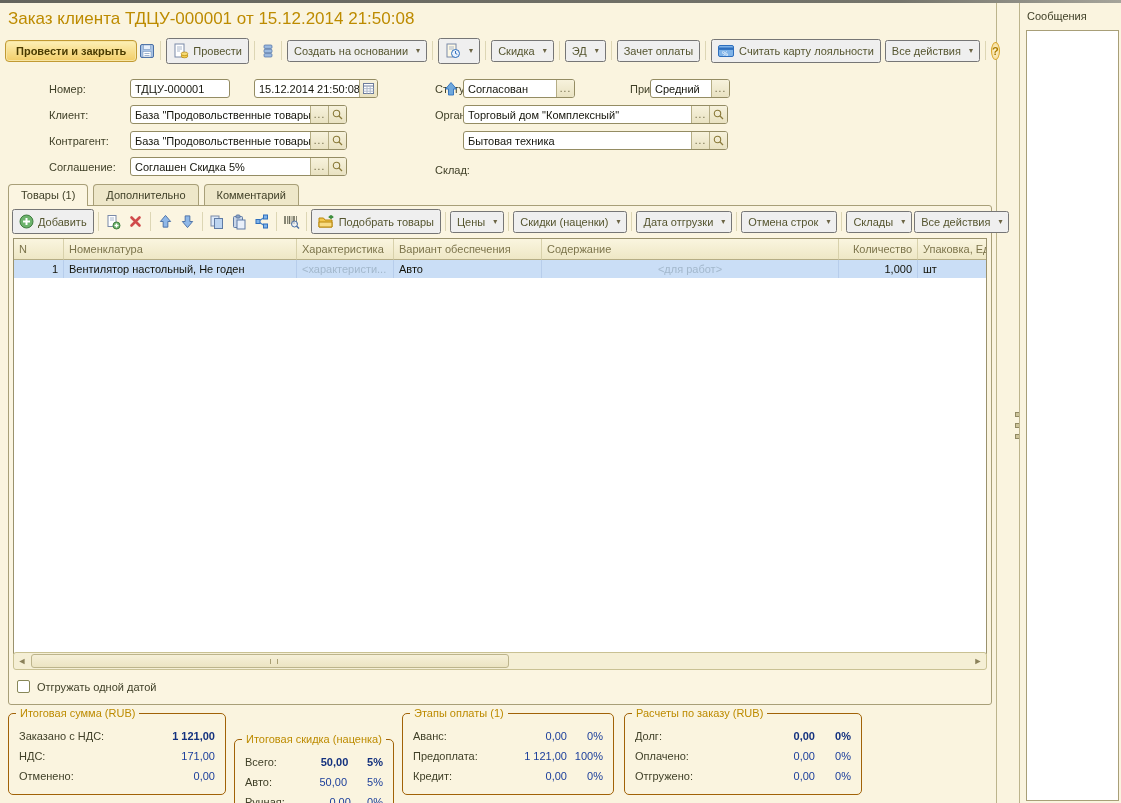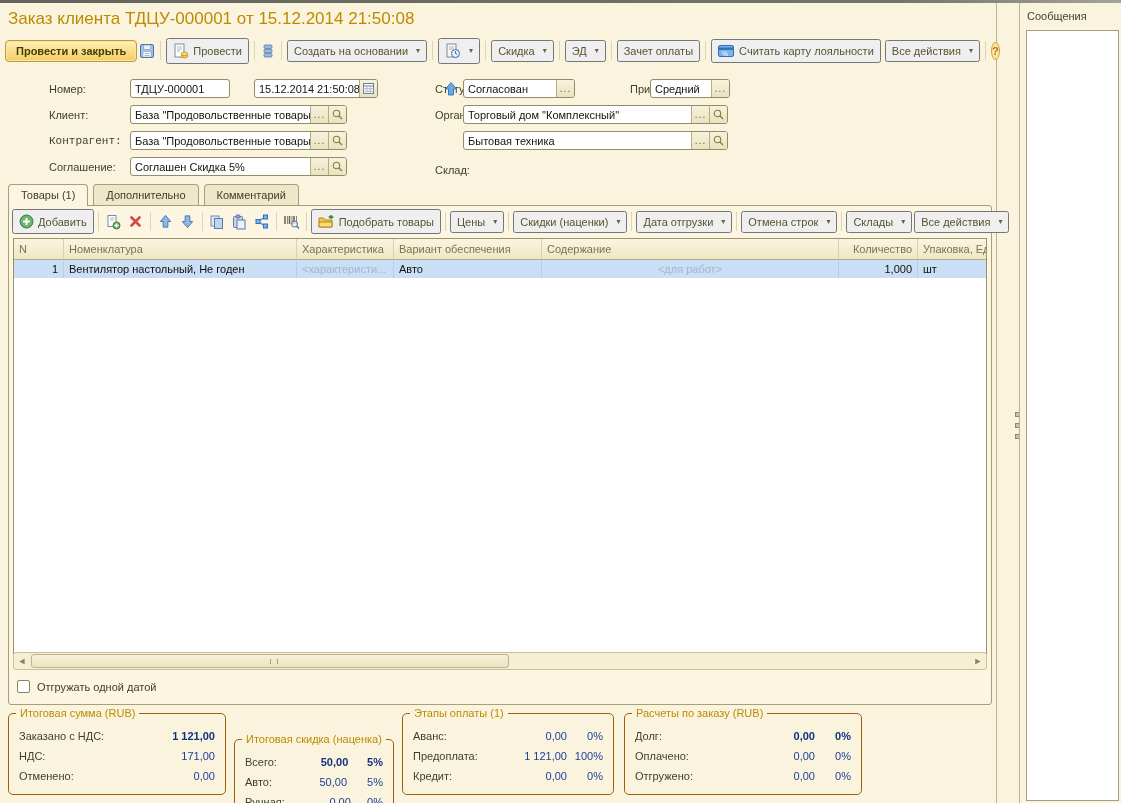--- a/index.html
+++ b/index.html
@@ -212,21 +212,21 @@
     <span class="tx">Торговый дом "Комплексный"</span>
     <span class="ib">...</span>
     <span class="ib">
         <svg width="11" height="11" viewBox="0 0 11 11">
           <circle cx="4.5" cy="4.5" r="3.2" fill="none" stroke="#8a7a3a" stroke-width="1.1"></circle>
           <line x1="7" y1="7" x2="10" y2="10" stroke="#8a7a3a" stroke-width="1.3"></line>
         </svg>
       </span>
   </span>
 
-  <span class="lbl" style="left:8px; top:132px;font-family:Liberation Mono, monospace;">Контрагент:</span>
+  <span class="lbl" style="left:8px; top:132px;">Контрагент:</span>
   <span class="inp" style="left:130px; top:128px; width:217px;">
     <span class="tx">База "Продовольственные товары"</span>
     <span class="ib">...</span>
     <span class="ib">
         <svg width="11" height="11" viewBox="0 0 11 11">
           <circle cx="4.5" cy="4.5" r="3.2" fill="none" stroke="#8a7a3a" stroke-width="1.1"></circle>
           <line x1="7" y1="7" x2="10" y2="10" stroke="#8a7a3a" stroke-width="1.3"></line>
         </svg>
       </span>
   </span>

